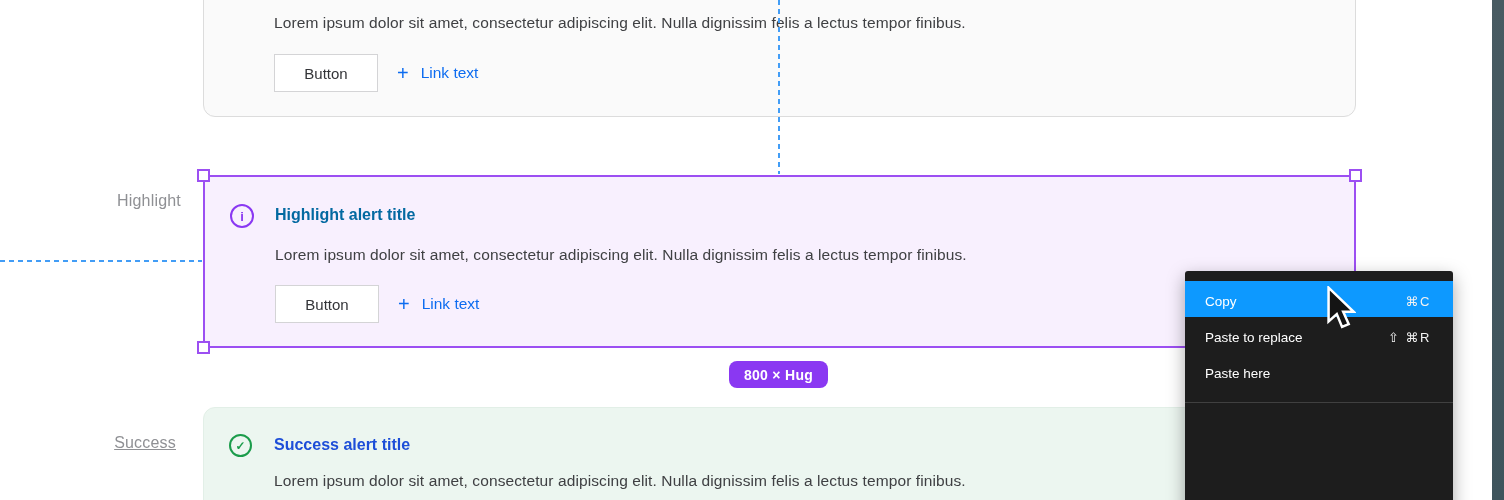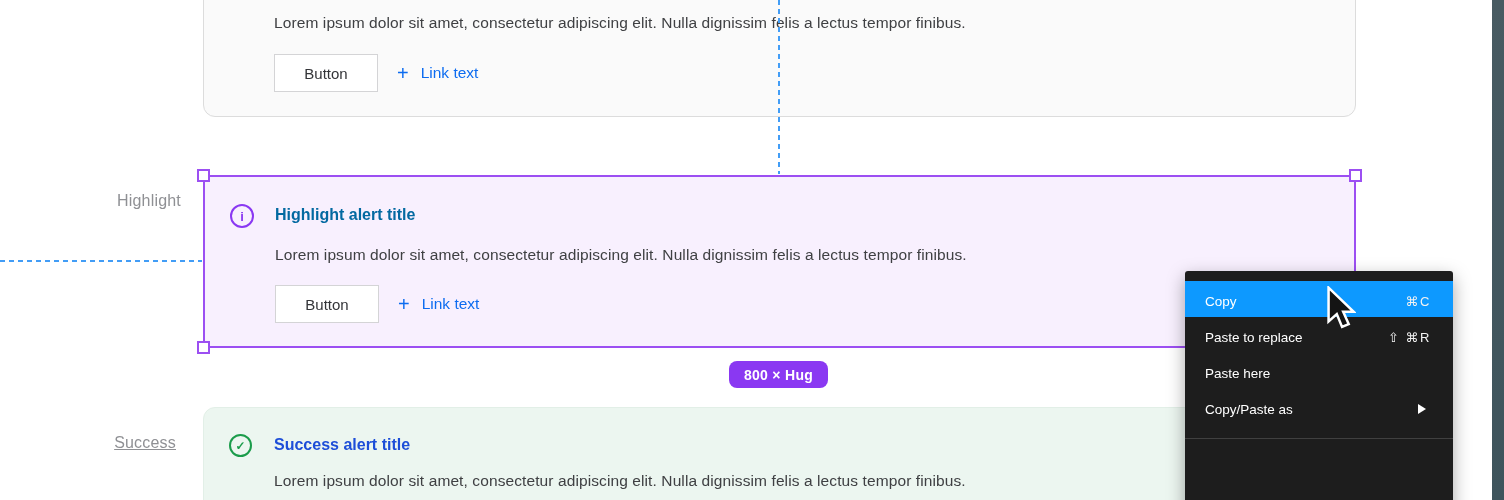--- a/index.html
+++ b/index.html
@@ -179,24 +179,20 @@
       <span>Copy</span>
       <span class="menu-shortcut">⌘C</span>
     </div>
     <div class="menu-item">
       <span>Paste to replace</span>
       <span class="menu-shortcut">⇧ ⌘R</span>
     </div>
     <div class="menu-item">
       <span>Paste here</span>
     </div>
-    <div class="menu-item">
-      <span>Copy/Paste as</span>
-      <span class="submenu-arrow"></span>
-    </div>
     <div class="menu-sep"></div>
   </nav>
 
   <svg class="cursor" width="32" height="48" viewBox="0 0 28 42">
     <path d="M4 1.5 L4 31 L11.2 24.6 L15.8 35.8 L21.6 33.3 L16.8 22.6 L26 22.6 Z" fill="#141414" stroke="#ffffff" stroke-width="2.2" stroke-linejoin="miter"></path>
   </svg>
 
   <div class="side-strip"></div>
 
 </div>

